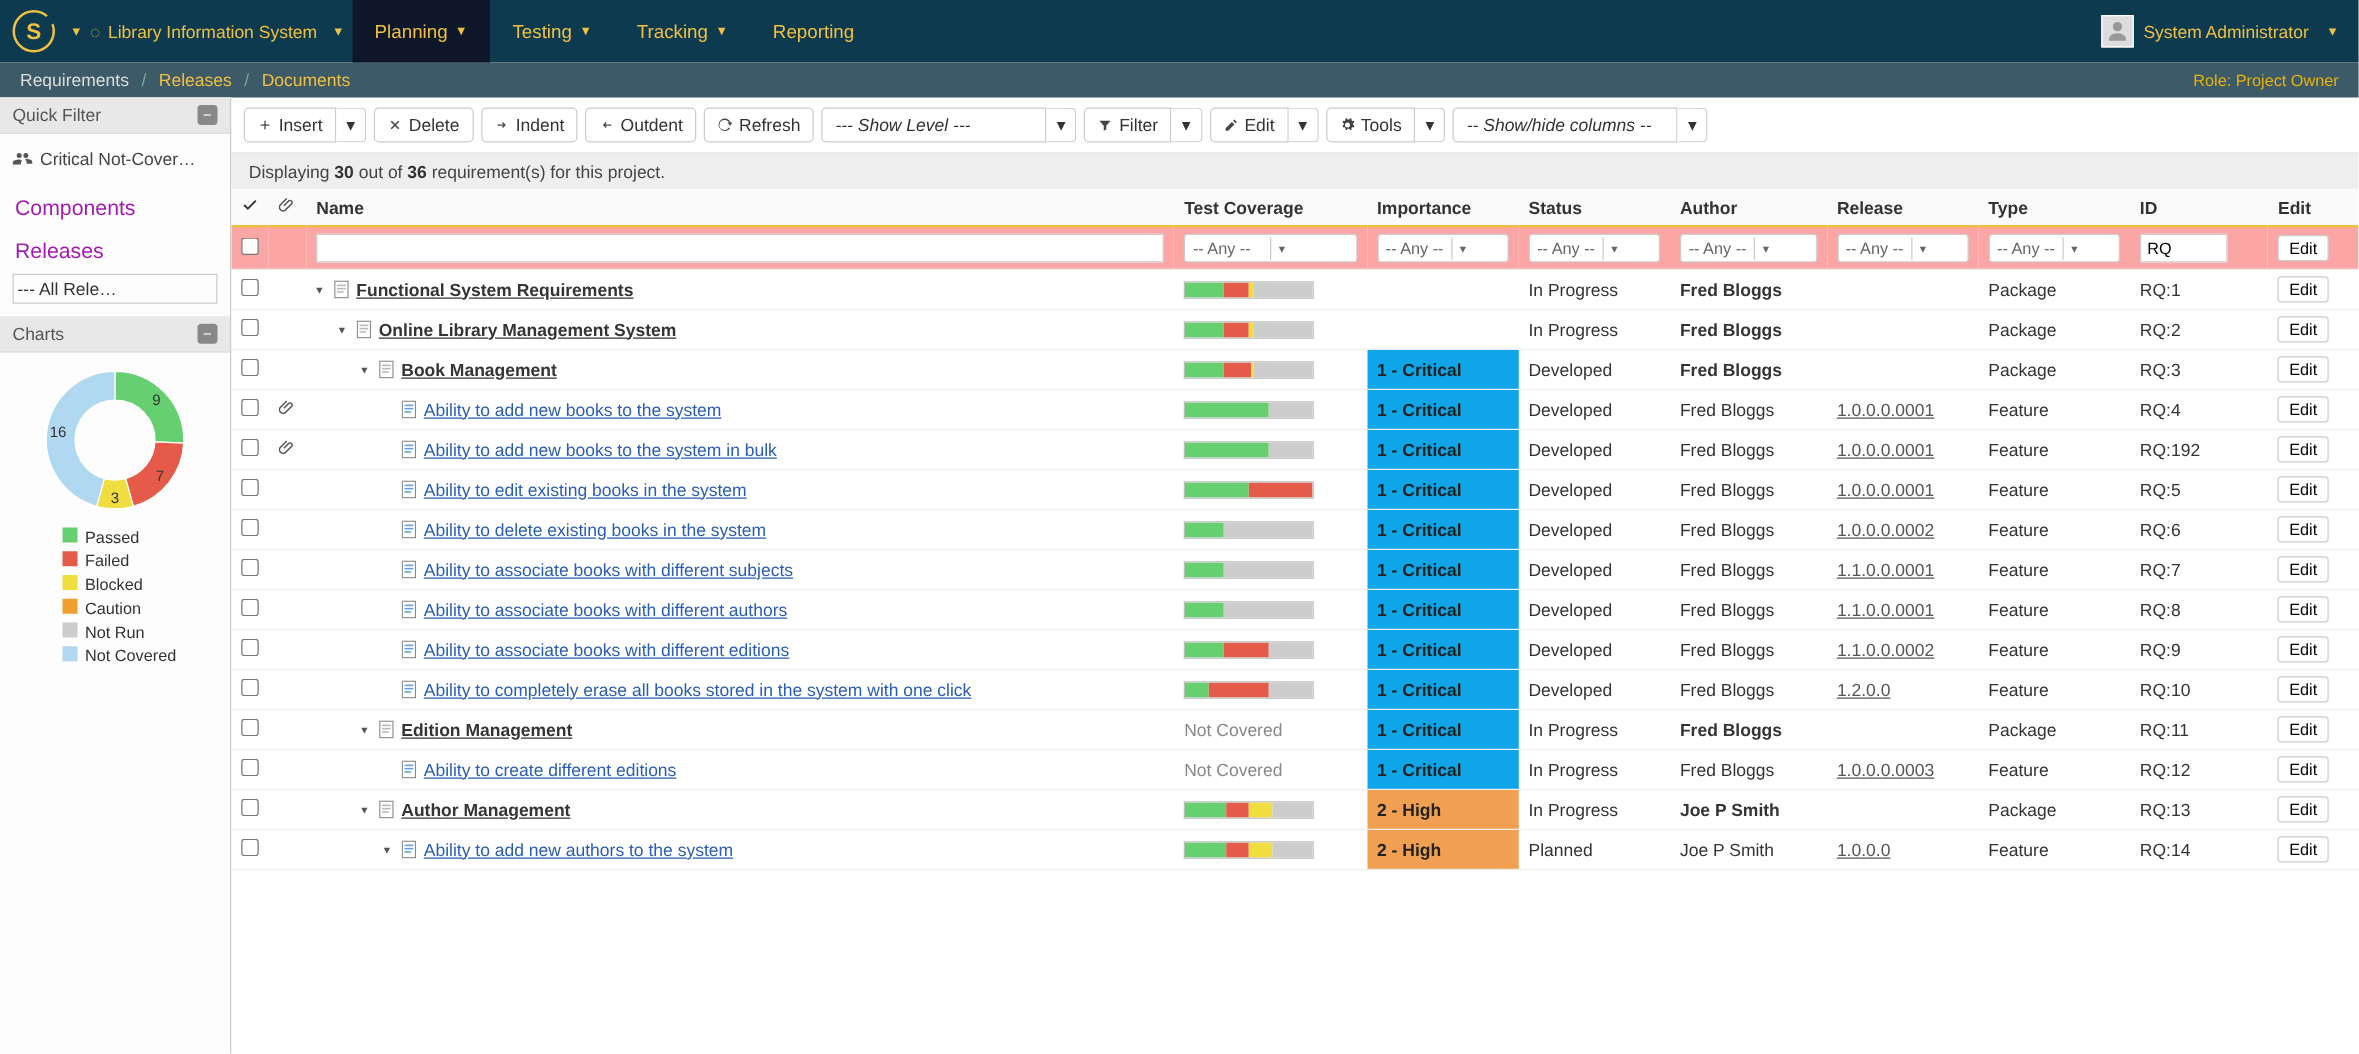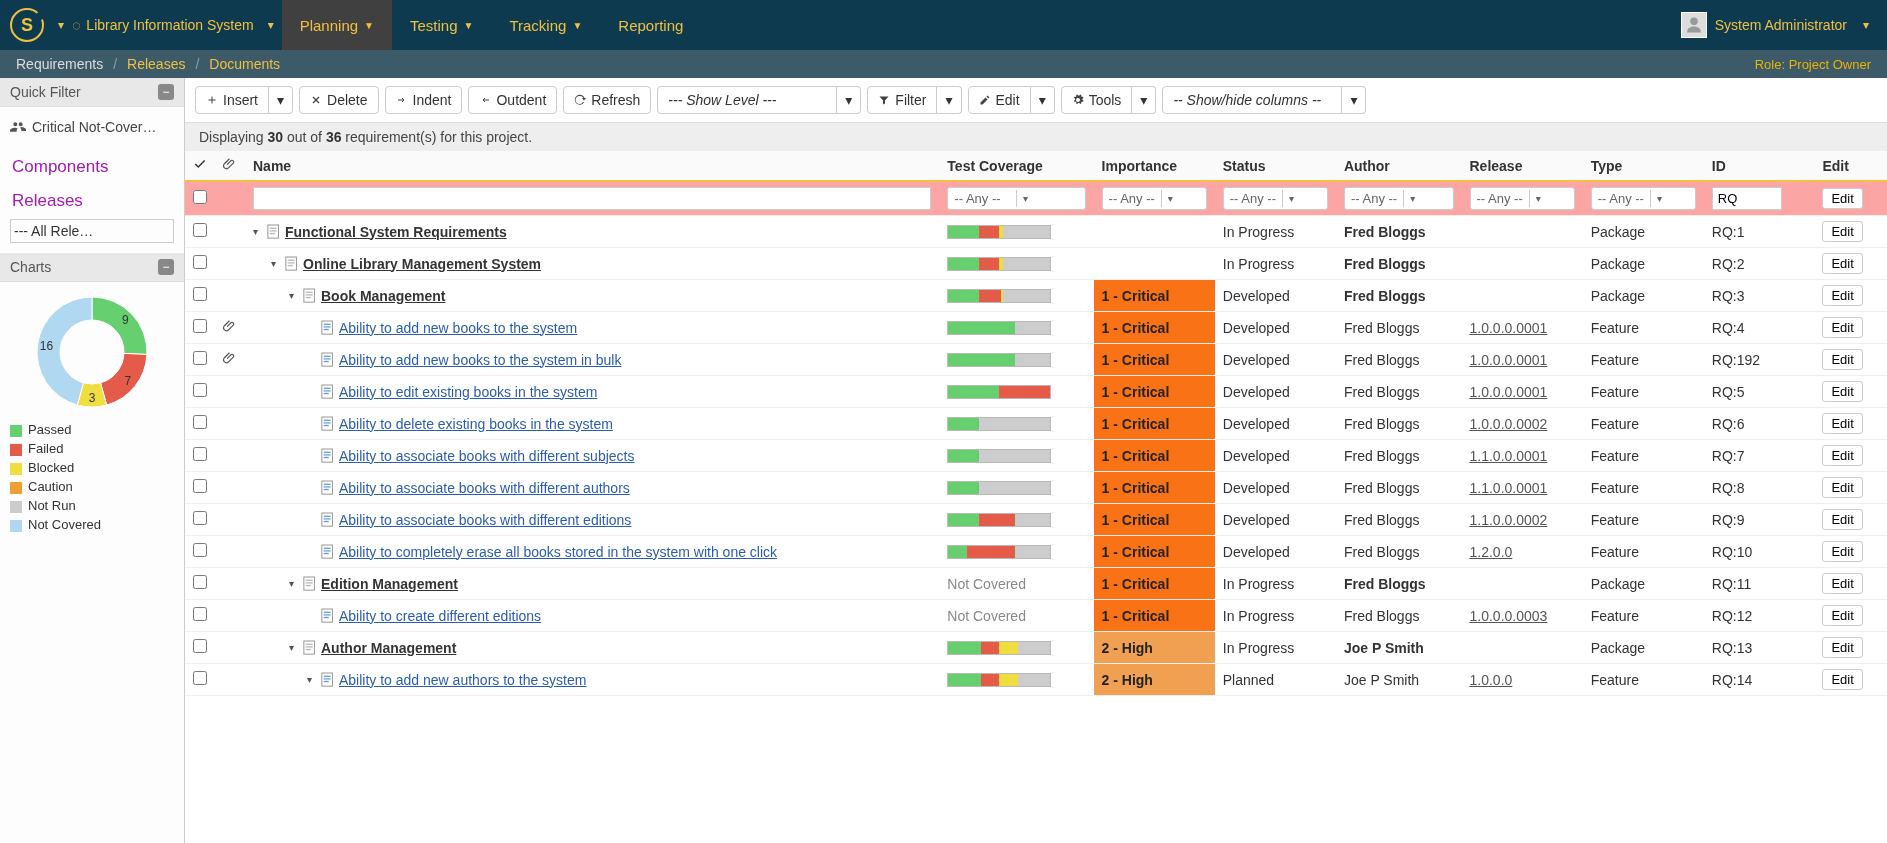--- a/index.html
+++ b/index.html
@@ -11,21 +11,21 @@
 .logo-circle::after { content: ""; position: absolute; width: 8px; height: 8px; background: #0d3a4f; right: -2px; top: 2px; border-radius: 50%; }
 .small-chevron { margin: 0 8px; font-size: 12px; cursor: pointer; }
 .workspace-label { display: flex; align-items: center; gap: 6px; color: #f0c040; cursor: pointer; }
 .workspace-label .circle-icon { font-size: 14px; }
 .search-wrap { display: flex; margin: 0 14px; }
 .search-input { width: 260px; height: 34px; border: none; padding: 0 10px; border-radius: 4px 0 0 4px; font-size: 14px; }
 .search-btn { width: 40px; height: 34px; background: #f0c040; border: none; border-radius: 0 4px 4px 0; display: flex; align-items: center; justify-content: center; cursor: pointer; }
 .search-btn svg { width: 16px; height: 16px; fill: #333; }
 .nav-tabs { display: flex; align-self: stretch; }
 .nav-tab { padding: 0 18px; display: flex; align-items: center; gap: 6px; color: #f0c040; cursor: pointer; font-size: 15px; }
-.nav-tab.active { background: #404040; }
+.nav-tab.active { background: #0f172a; }
 .nav-tab .caret { font-size: 10px; }
 .topbar-right { margin-left: auto; display: flex; align-items: center; gap: 8px; cursor: pointer; justify-content: space-between; }
 .avatar { width: 26px; height: 26px; background: #ddd; border: 1px solid #fff; display: flex; align-items: center; justify-content: center; }
 .avatar svg { width: 18px; height: 18px; fill: #999; }
 
 
 .subnav { background: #3c5a68; height: 28px; display: flex; align-items: center; padding: 0 16px; color: #cdd; font-size: 14px; }
 .subnav a { color: #f0c040; text-decoration: none; cursor: pointer; }
 .subnav .sep { margin: 0 10px; color: #7a9; }
 .subnav .current { color: #ddd; }
@@ -44,21 +44,21 @@
 .filter-row svg { width: 16px; height: 16px; flex-shrink: 0; }
 .section-title { font-size: 17px; color: #a21caf; padding: 10px 12px 4px; }
 .component-item { display: flex; align-items: center; gap: 6px; padding: 4px 12px; cursor: pointer; color: #333; white-space: nowrap; overflow: hidden; text-overflow: ellipsis; }
 .component-item svg { width: 14px; height: 14px; fill: #3b7dd8; flex-shrink: 0; }
 .release-select { width: calc(100% - 20px); margin: 4px 10px 10px; padding: 3px; border: 1px solid #ccc; white-space: nowrap; overflow: hidden; text-overflow: ellipsis; }
 
 
 .chart-panel { padding: 10px; }
 .donut { width: 120px; height: 120px; margin: 0 auto; position: relative; }
 .legend { margin-top: 8px; font-size: 13px; }
-.legend-row { display: flex; align-items: flex-end; gap: 6px; padding: 2px 0; }
+.legend-row { display: flex; align-items: flex-start; gap: 6px; padding: 2px 0; margin-left: 40px; }
 .legend-swatch { width: 12px; height: 12px; }
 
 
 .toolbar { display: flex; gap: 6px; padding: 8px 10px; border-bottom: 1px solid #ddd; flex-wrap: wrap; align-items: center; }
 .btn-group { display: flex; }
 .btn { background: #fff; border: 1px solid #ccc; padding: 5px 10px; display: flex; align-items: center; gap: 5px; cursor: pointer; font-size: 14px; color: #333; border-radius: 4px; white-space: nowrap; }
 .btn-group .btn { border-radius: 0; }
 .btn-group .btn:first-child { border-radius: 4px 0 0 4px; }
 .btn-group .btn:last-child { border-radius: 0 4px 4px 0; border-left: none; }
 .btn svg { width: 12px; height: 12px; fill: #444; }
@@ -88,21 +88,21 @@
 .indent-1 { padding-left: 18px; }
 .indent-2 { padding-left: 36px; }
 .indent-3 { padding-left: 54px; }
 .doc-icon { width: 14px; height: 16px; display: inline-flex; flex-shrink: 0; }
 .name-link { color: #2a5db0; text-decoration: underline; cursor: pointer; }
 .name-link.bold { font-weight: bold; color: #343434; }
 .coverage-bar { display: flex; width: 104px; height: 14px; border: 1px solid #bbb; overflow: hidden; }
 .coverage-bar span { display: block; height: 100%; }
 .not-covered-text { color: #888; font-style: normal; }
 .imp-cell { padding: 5px 8px !important; }
-.imp-critical { background: #f97316; color: #222; font-weight: 600; }
+.imp-critical { background: #0ea5e9; color: #222; font-weight: 600; }
 .imp-high { background: #f0a050; color: #222; font-weight: 600; }
 .release-link { color: #555; text-decoration: underline; cursor: pointer; }
 .edit-btn { border: 1px solid #ccc; background: #fff; padding: 2px 8px; border-radius: 3px; cursor: pointer; font-size: 13px; }
 .attach-icon { width: 14px; height: 14px; fill: #666; }
 .check-icon-th { width: 14px; }
 .bold-author { font-weight: 600; }
 input[type=checkbox]{ width:14px; height:14px; cursor:pointer; }
 </style>
 </head>
 <body>

